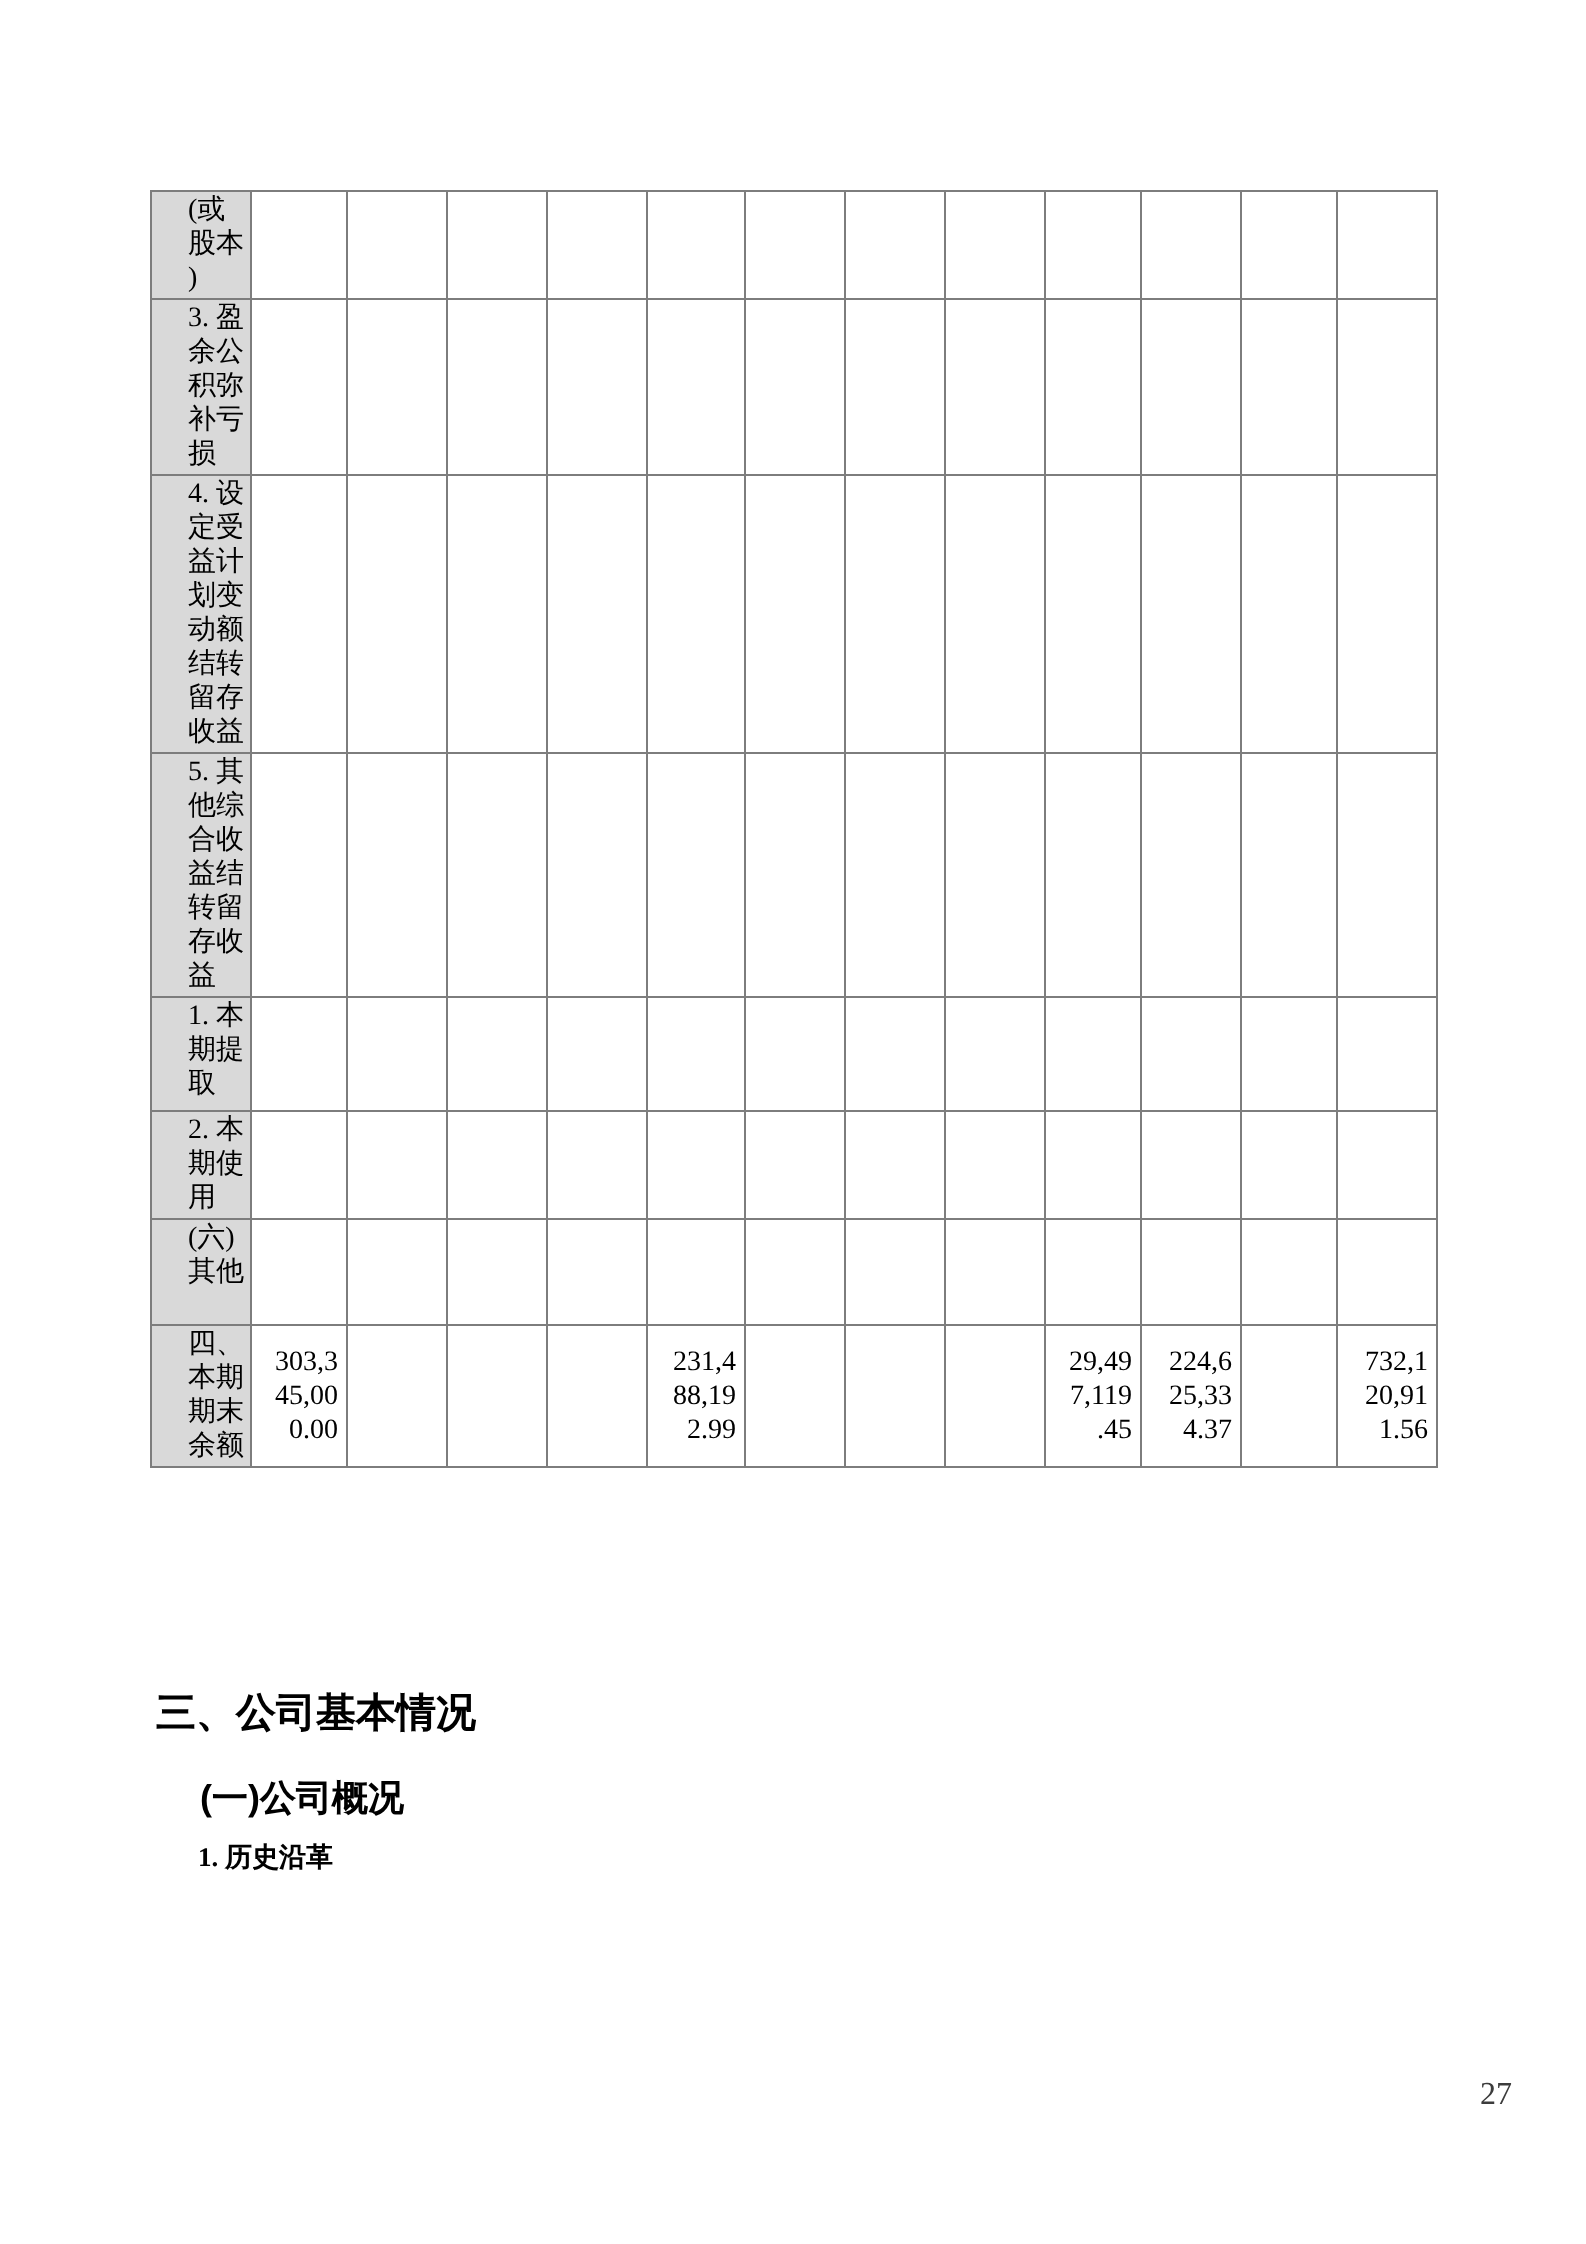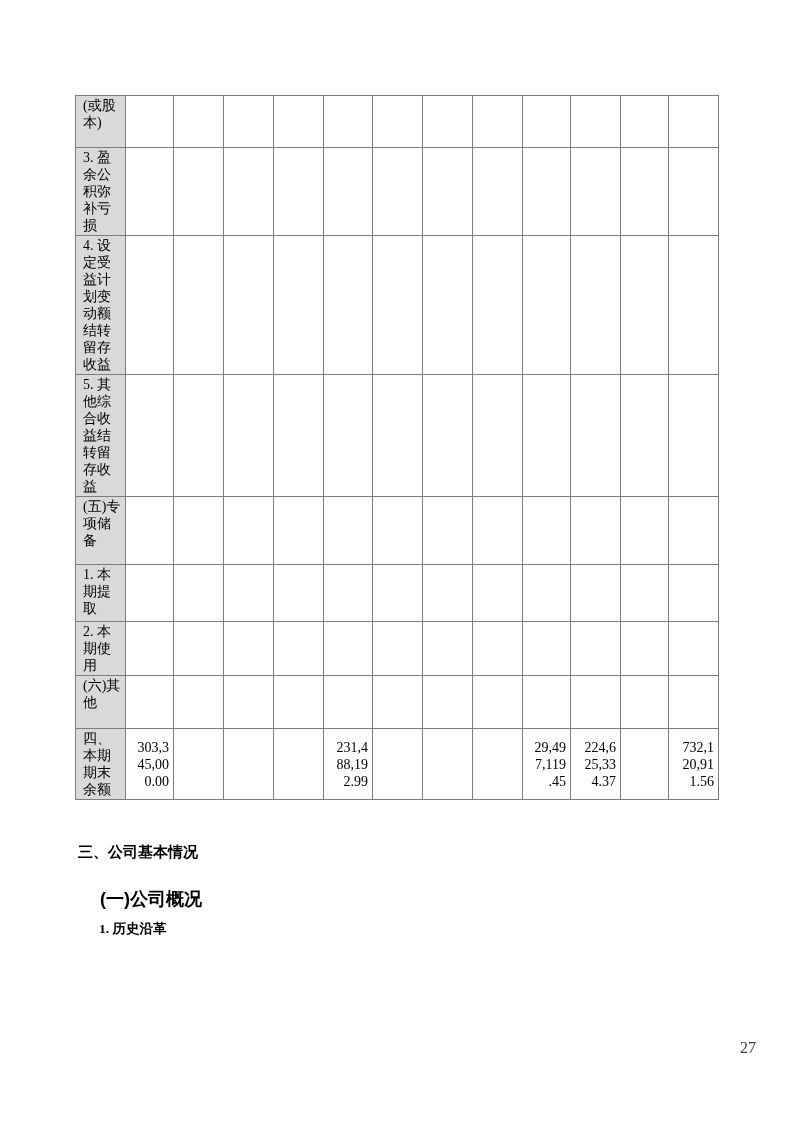--- a/index.html
+++ b/index.html
@@ -21,36 +21,36 @@
     border:1px solid #7d7d7d;
     font-size:14px;
     line-height:17px;
     font-weight:normal;
     overflow:hidden;
   }
   table.equity th.rowlabel{
     background:#d9d9d9;
     text-align:left;
     vertical-align:top;
-    padding:1px 3px 1px 7px;
+    padding:1px 3px 1px 18px;
     word-break:break-all;
     line-break:anywhere;
   }
   table.equity td.cell{
     background:#ffffff;
     text-align:right;
     vertical-align:middle;
     padding:1px 4px 1px 9px;
     word-break:break-all;
     line-break:anywhere;
   }
   .heading-main{
     position:absolute;left:78px;top:843px;
     font-family:"Liberation Sans","DejaVu Sans",sans-serif;
-    font-size:15px;font-weight:bold;
+    font-size:20px;font-weight:bold;
   }
   .heading-sub{
     position:absolute;left:100px;top:887px;
     font-family:"Liberation Sans","DejaVu Sans",sans-serif;
     font-size:18px;font-weight:bold;
   }
   .heading-item{
     position:absolute;left:99px;top:920px;
     font-size:13.5px;
     font-weight:bold;
@@ -135,35 +135,20 @@
           <td class="cell"></td>
           <td class="cell"></td>
           <td class="cell"></td>
           <td class="cell"></td>
           <td class="cell"></td>
           <td class="cell"></td>
           <td class="cell"></td>
           <td class="cell"></td>
           <td class="cell"></td>
       </tr>
-      <tr style="height:68px">
-        <th class="rowlabel">(五)专项储备</th>
-        <td class="cell"></td>
-          <td class="cell"></td>
-          <td class="cell"></td>
-          <td class="cell"></td>
-          <td class="cell"></td>
-          <td class="cell"></td>
-          <td class="cell"></td>
-          <td class="cell"></td>
-          <td class="cell"></td>
-          <td class="cell"></td>
-          <td class="cell"></td>
-          <td class="cell"></td>
-      </tr>
       <tr style="height:57px">
         <th class="rowlabel">1. 本期提取</th>
         <td class="cell"></td>
           <td class="cell"></td>
           <td class="cell"></td>
           <td class="cell"></td>
           <td class="cell"></td>
           <td class="cell"></td>
           <td class="cell"></td>
           <td class="cell"></td>

